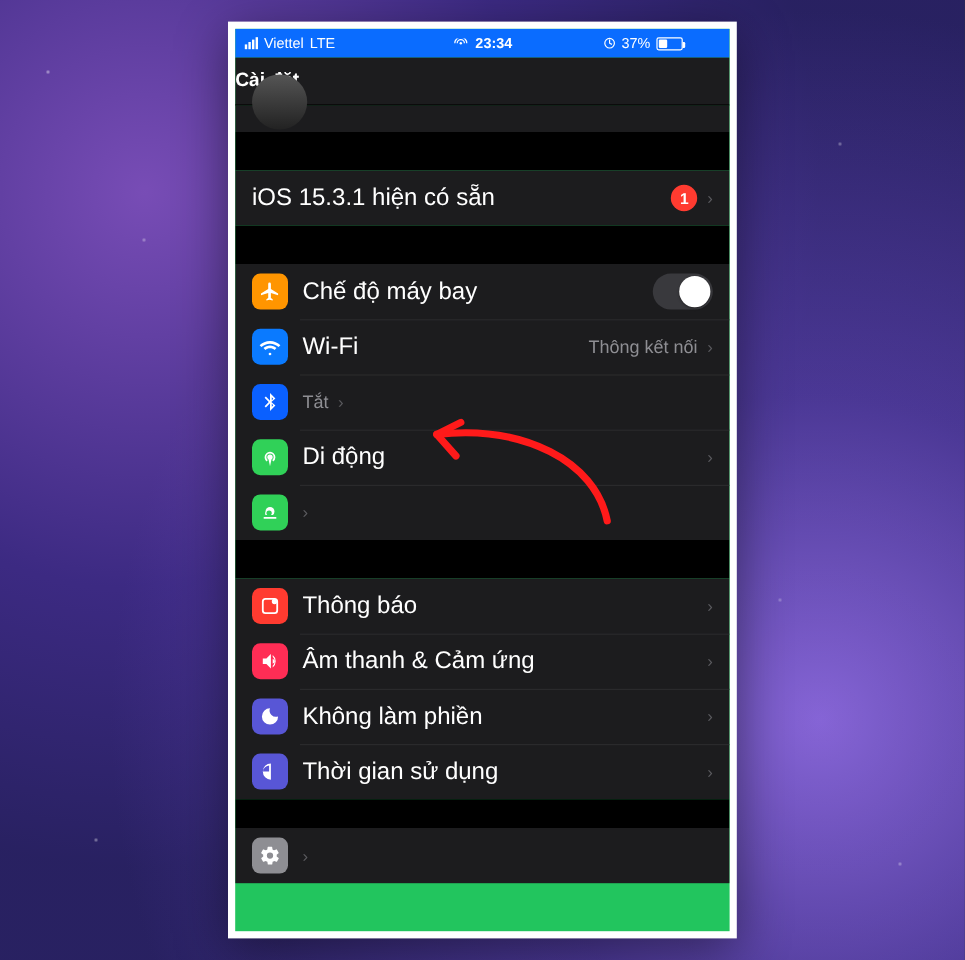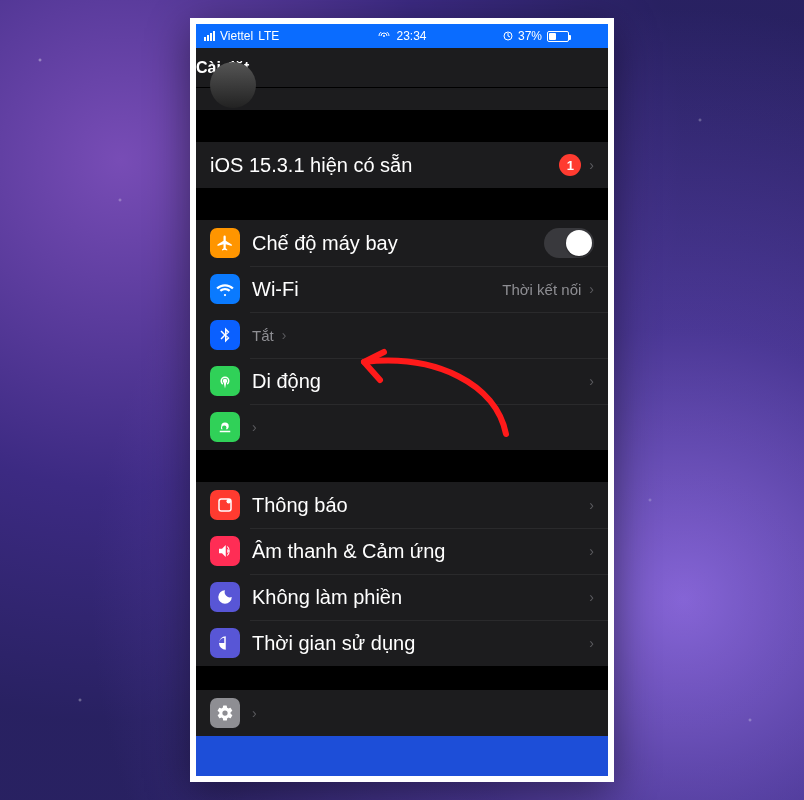--- a/index.html
+++ b/index.html
@@ -28,40 +28,40 @@
   .phone-frame {
     position: absolute;
     left: 190px; top: 18px;
     width: 424px; height: 764px;
     background: #fff;
     padding: 6px;
     box-shadow: 0 10px 40px rgba(0,0,0,.45);
   }
   .screen {
     width: 100%; height: 100%;
-    background: #1d4ed8;
+    background: #22c55e;
     color: #fff;
     overflow: hidden;
     position: relative;
     font-size: 15px;
   }
   
   .status-bar {
     height: 24px;
     background: #0a6cff;
     display: flex;
     align-items: center;
     padding: 0 8px;
     font-size: 12px;
     color: #fff;
     gap: 6px;
   }
   .status-left, .status-center, .status-right { display: flex; align-items: center; gap: 5px; }
   .status-left { flex: 1; justify-content: flex-start; }
-  .status-center { flex: 1; justify-content: center; font-weight: 400; }
+  .status-center { flex: 1; justify-content: center; font-weight: 700; }
   .status-right { flex: 1; justify-content: center; }
   .signal-bars { display: inline-flex; align-items: flex-end; gap: 1px; }
   .signal-bars span { width: 2px; background: #fff; display: inline-block; }
   .signal-bars span:nth-child(1){height:4px}
   .signal-bars span:nth-child(2){height:6px}
   .signal-bars span:nth-child(3){height:8px}
   .signal-bars span:nth-child(4){height:10px}
   .battery {
     width: 22px; height: 11px; border: 1px solid #fff; border-radius: 2px;
     position: relative; display: inline-block;
@@ -221,21 +221,21 @@
           </span>
       </div>
 
       <div class="row">
         <span class="icon-box ic-wifi">
           <svg width="18" height="18" viewBox="0 0 24 24">
               <path fill="#fff" d="M12 18.5a1.5 1.5 0 1 0 0 3 1.5 1.5 0 0 0 0-3zm0-13c-4.5 0-8.6 1.8-11.6 4.7l2.1 2.1C5 9.9 8.3 8.5 12 8.5s7 1.4 9.5 3.8l2.1-2.1C20.6 7.3 16.5 5.5 12 5.5zm0 5c-2.8 0-5.3 1.1-7.2 2.9l2.1 2.1c1.3-1.3 3.1-2 5.1-2s3.8.7 5.1 2l2.1-2.1c-1.9-1.8-4.4-2.9-7.2-2.9z"></path>
             </svg>
         </span>
         <span class="label">Wi-Fi</span>
-        <span class="value">Thời kết nối</span>
+        <span class="value">Thông kết nối</span>
         <span class="chevron">›</span>
       </div>
 
       <div class="row">
         <span class="icon-box ic-bt">
           <svg width="18" height="18" viewBox="0 0 24 24">
               <path fill="#fff" d="M12 2l6 6-4.5 4L18 16l-6 6v-8.6L7.4 18 6 16.6 10.6 12 6 7.4 7.4 6 12 10.6V2zm2 4.8V10l1.6-1.6L14 6.8zm0 10.4l1.6-1.6L14 14v3.2z"></path>
             </svg>
         </span>
         <span class="value">Tắt</span>

